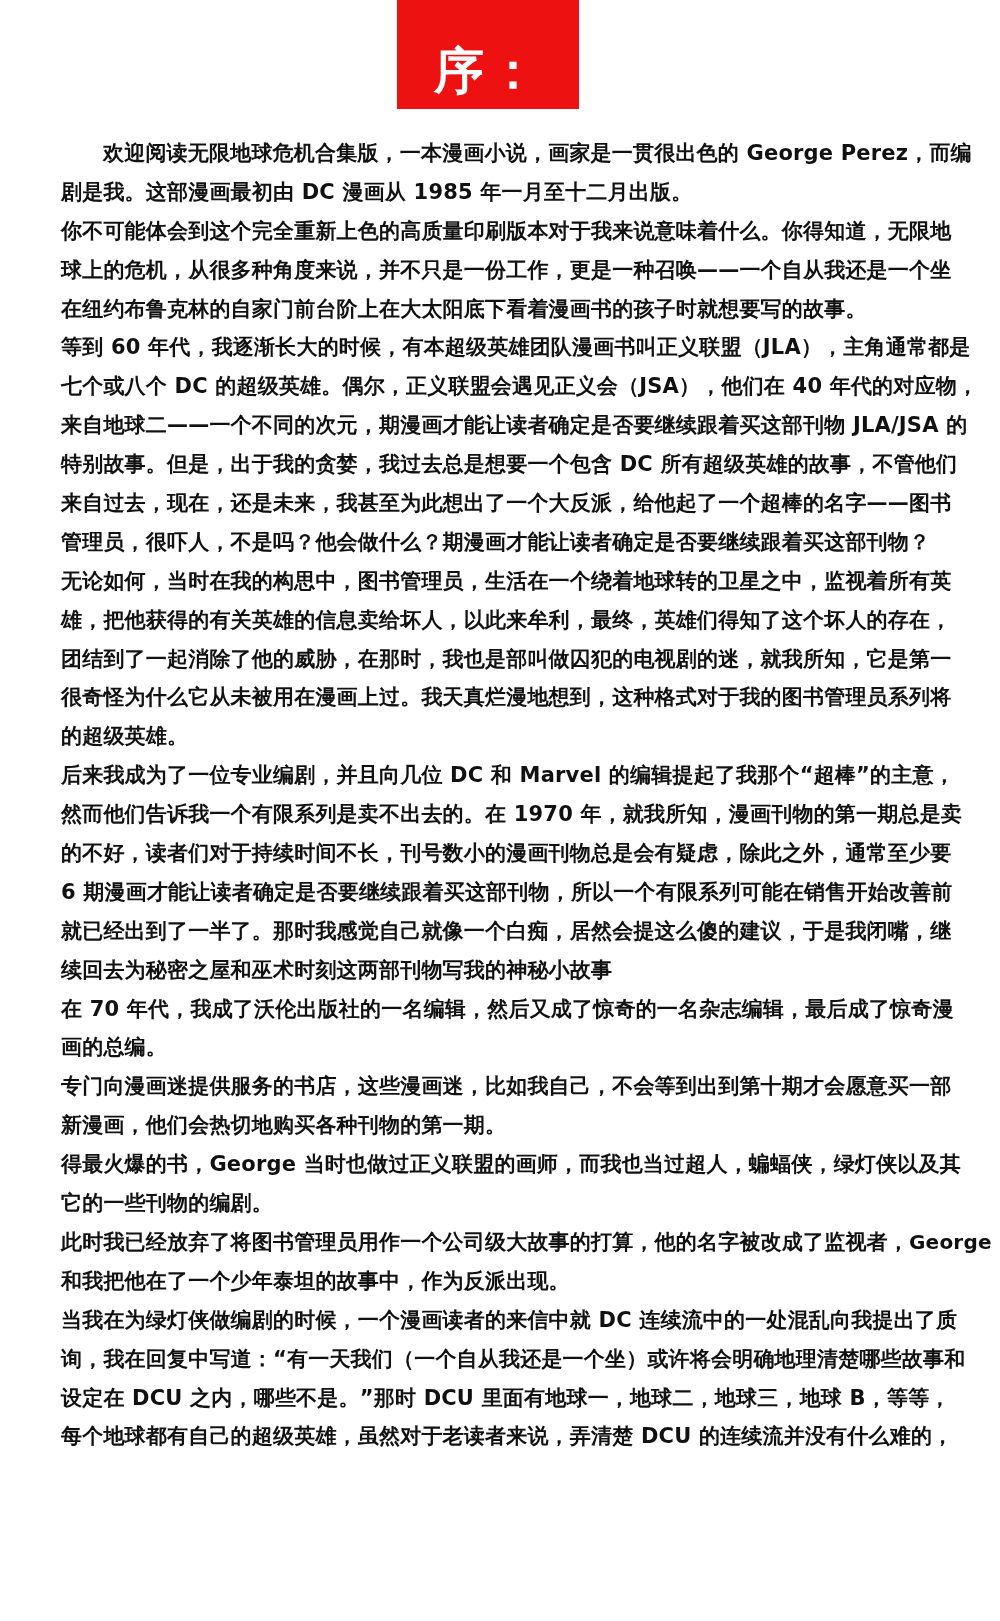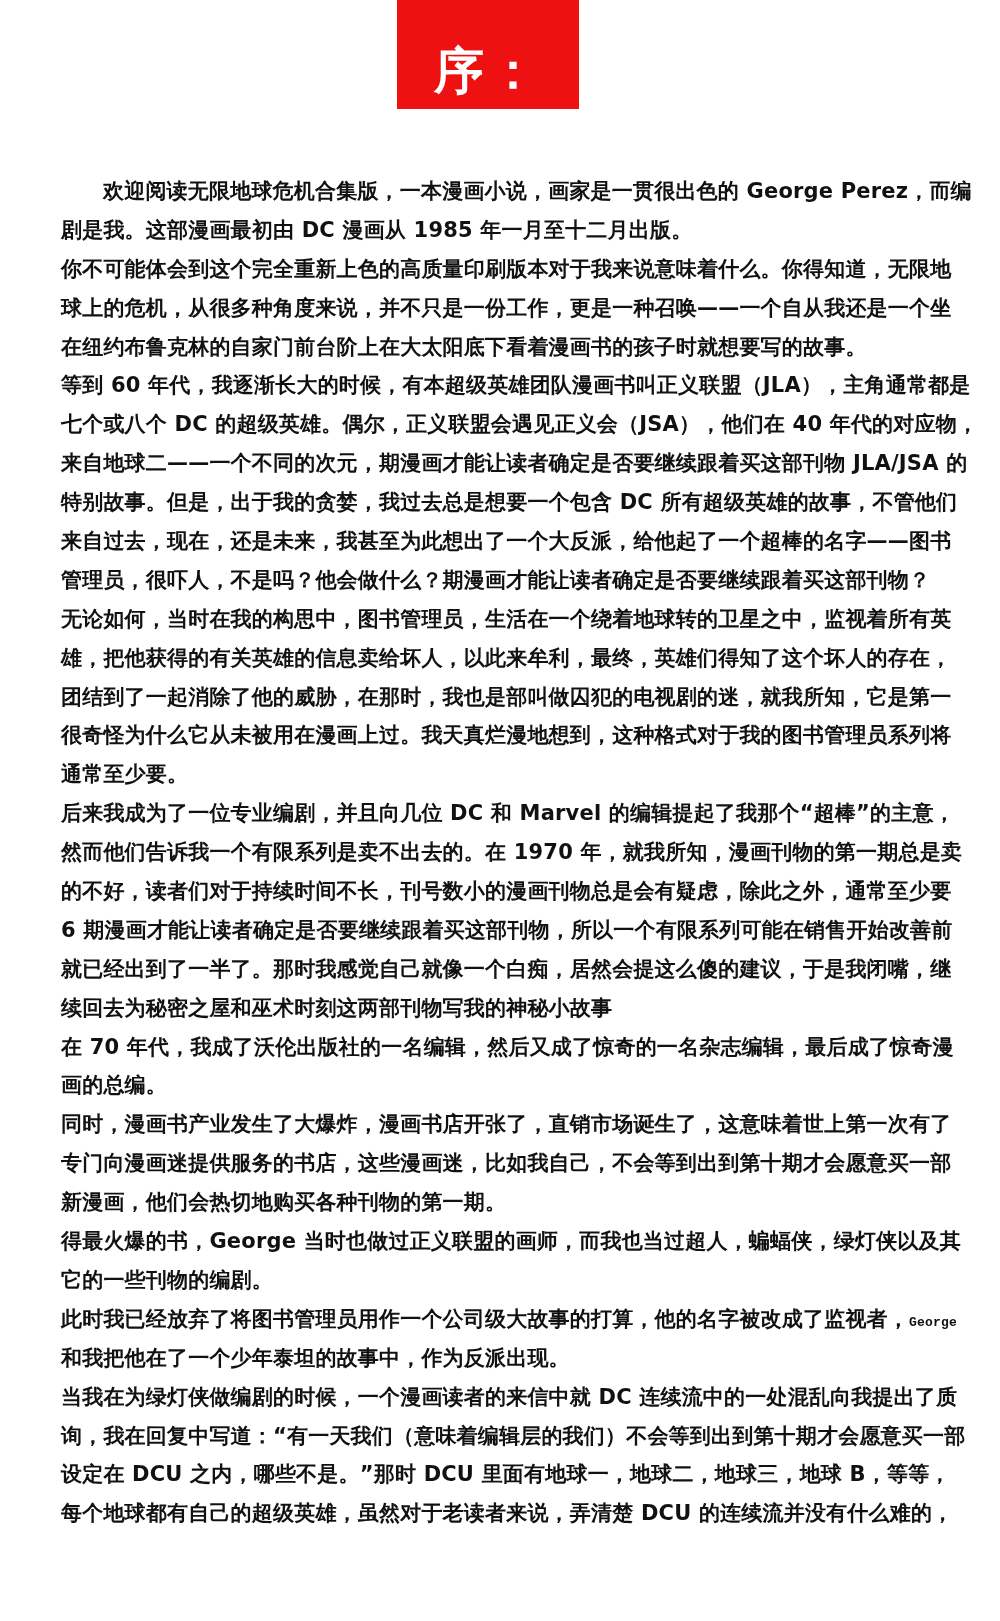--- a/index.html
+++ b/index.html
@@ -44,25 +44,23 @@
     .line {
       height: 38.9px;
       line-height: 38.9px;
       font-size: 21px;
       font-weight: bold;
       white-space: nowrap;
       letter-spacing: 0.2px;
     }
     .line.indent {
       padding-left: 42px;
-      margin-top: 38px;
     }
     .line.small-tail .tail {
-      font-size: 13px;
-      font-family: Liberation Mono, monospace;
+      font-size: 20px;
     }
   </style>
 </head>
 <body>
 
 <div class="title-banner">
   <span class="title-text">序：</span>
 </div>
 
 <div class="article">
@@ -82,52 +80,51 @@
     <div class="line">等到 60 年代，我逐渐长大的时候，有本超级英雄团队漫画书叫正义联盟（JLA），主角通常都是</div>
     <div class="line">七个或八个 DC 的超级英雄。偶尔，正义联盟会遇见正义会（JSA），他们在 40 年代的对应物，</div>
     <div class="line">来自地球二——一个不同的次元，期漫画才能让读者确定是否要继续跟着买这部刊物 JLA/JSA 的</div>
     <div class="line">特别故事。但是，出于我的贪婪，我过去总是想要一个包含 DC 所有超级英雄的故事，不管他们</div>
     <div class="line">来自过去，现在，还是未来，我甚至为此想出了一个大反派，给他起了一个超棒的名字——图书</div>
     <div class="line">管理员，很吓人，不是吗？他会做什么？期漫画才能让读者确定是否要继续跟着买这部刊物？</div>
     <div class="line">无论如何，当时在我的构思中，图书管理员，生活在一个绕着地球转的卫星之中，监视着所有英</div>
     <div class="line">雄，把他获得的有关英雄的信息卖给坏人，以此来牟利，最终，英雄们得知了这个坏人的存在，</div>
     <div class="line">团结到了一起消除了他的威胁，在那时，我也是部叫做囚犯的电视剧的迷，就我所知，它是第一</div>
     <div class="line">很奇怪为什么它从未被用在漫画上过。我天真烂漫地想到，这种格式对于我的图书管理员系列将</div>
-    <div class="line">通常至少要。</div>
+    <div class="line">的超级英雄。</div>
   </div>
 
   <div class="paragraph">
     <div class="line">后来我成为了一位专业编剧，并且向几位 DC 和 Marvel 的编辑提起了我那个“超棒”的主意，</div>
     <div class="line">然而他们告诉我一个有限系列是卖不出去的。在 1970 年，就我所知，漫画刊物的第一期总是卖</div>
     <div class="line">的不好，读者们对于持续时间不长，刊号数小的漫画刊物总是会有疑虑，除此之外，通常至少要</div>
     <div class="line">6 期漫画才能让读者确定是否要继续跟着买这部刊物，所以一个有限系列可能在销售开始改善前</div>
     <div class="line">就已经出到了一半了。那时我感觉自己就像一个白痴，居然会提这么傻的建议，于是我闭嘴，继</div>
     <div class="line">续回去为秘密之屋和巫术时刻这两部刊物写我的神秘小故事</div>
   </div>
 
   <div class="paragraph">
     <div class="line">在 70 年代，我成了沃伦出版社的一名编辑，然后又成了惊奇的一名杂志编辑，最后成了惊奇漫</div>
     <div class="line">画的总编。</div>
   </div>
 
   <div class="paragraph">
-    <div class="line">同时，漫画书产业发生了大爆炸，漫画书店开张了，直销市场诞生了，这意味着世上第一次有了</div>
     <div class="line">专门向漫画迷提供服务的书店，这些漫画迷，比如我自己，不会等到出到第十期才会愿意买一部</div>
     <div class="line">新漫画，他们会热切地购买各种刊物的第一期。</div>
   </div>
 
   <div class="paragraph">
     <div class="line">得最火爆的书，George 当时也做过正义联盟的画师，而我也当过超人，蝙蝠侠，绿灯侠以及其</div>
     <div class="line">它的一些刊物的编剧。</div>
   </div>
 
   <div class="paragraph">
     <div class="line small-tail"><span>此时我已经放弃了将图书管理员用作一个公司级大故事的打算，他的名字被改成了监视者，</span><span class="tail">George</span></div>
     <div class="line">和我把他在了一个少年泰坦的故事中，作为反派出现。</div>
   </div>
 
   <div class="paragraph">
     <div class="line">当我在为绿灯侠做编剧的时候，一个漫画读者的来信中就 DC 连续流中的一处混乱向我提出了质</div>
-    <div class="line">询，我在回复中写道：“有一天我们（意味着编辑层的我们）不会等到出到第十期才会愿意买一部</div>
+    <div class="line">询，我在回复中写道：“有一天我们（一个自从我还是一个坐）或许将会明确地理清楚哪些故事和</div>
     <div class="line">设定在 DCU 之内，哪些不是。”那时 DCU 里面有地球一，地球二，地球三，地球 B，等等，</div>
     <div class="line">每个地球都有自己的超级英雄，虽然对于老读者来说，弄清楚 DCU 的连续流并没有什么难的，</div>
   </div>
 </div>
 
 </body></html>

